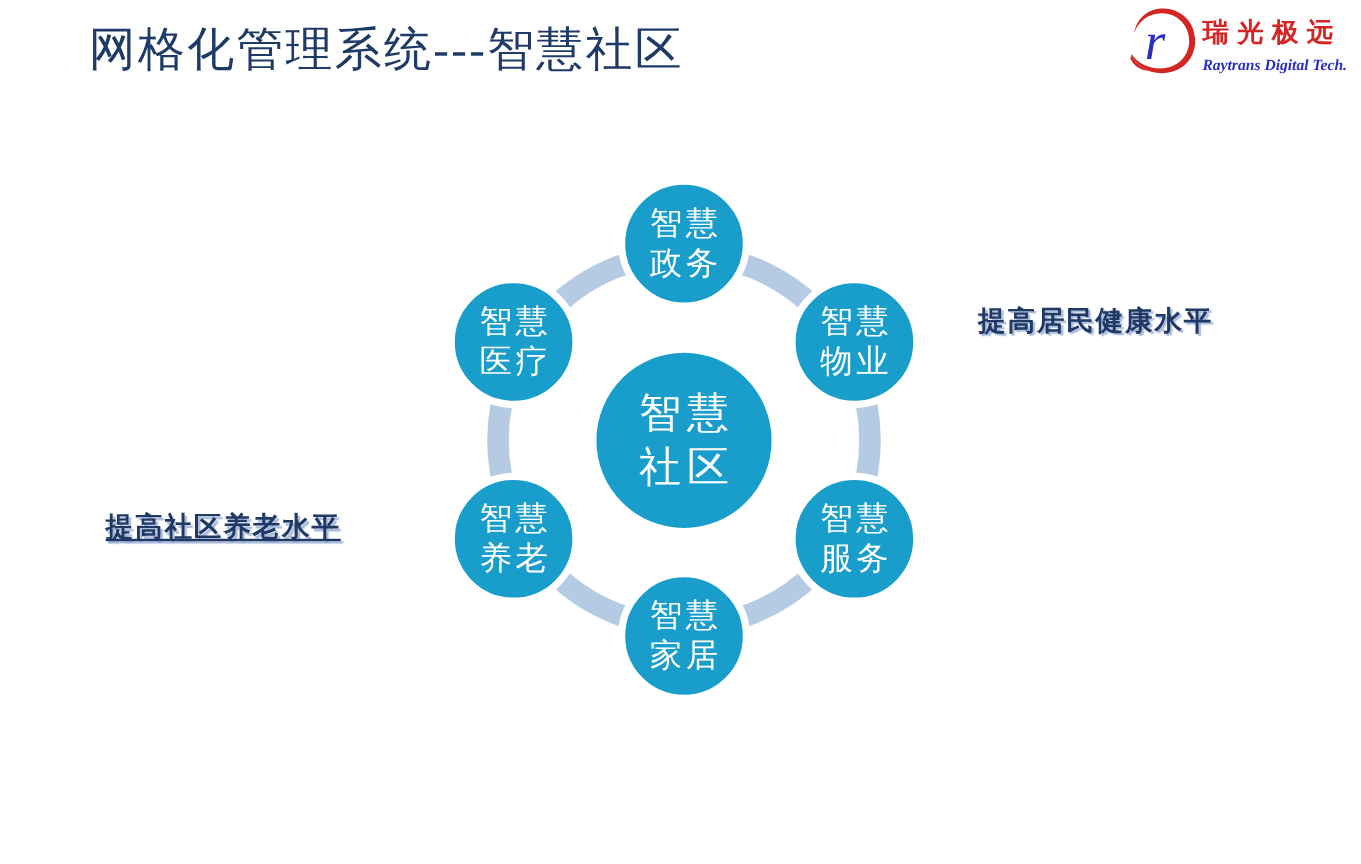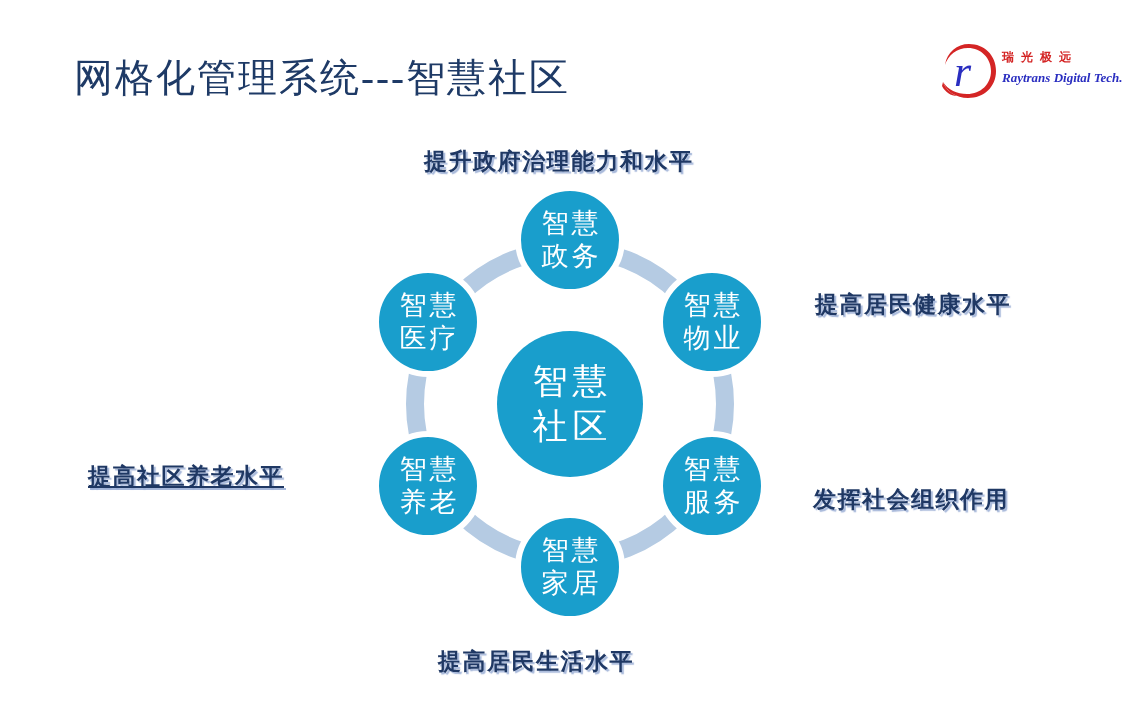--- a/index.html
+++ b/index.html
@@ -1,35 +1,35 @@
 <!DOCTYPE html>
 <html><head>
 <meta charset="utf-8">
 <style>
   * { margin: 0; padding: 0; box-sizing: border-box; }
   html, body { background: #ffffff; }
   body {
     font-family: "Liberation Serif", "DejaVu Serif", serif;
     width: 1134px; height: 720px; position: relative; overflow: hidden;
   }
-  .stage { position: absolute; left: 0; top: 0; width: 1134px; height: 640px; background: #ffffff; margin-top: 37px; }
+  .stage { position: absolute; left: 0; top: 0; width: 1134px; height: 640px; background: #ffffff; }
 
   
   .slide-title {
     position: absolute; left: 74px; top: 14px;
     font-size: 39px; letter-spacing: 2px; font-weight: 500;
     color: #1e3a66; white-space: nowrap;
   }
 
   
   .logo { position: absolute; left: 938px; top: 4px; width: 192px; height: 62px; }
   .logo-mark { position: absolute; left: 0; top: 0; width: 62px; height: 62px; }
   .logo-text { position: absolute; left: 64px; top: 8px; width: 128px; }
   .logo-cn {
-    color: #d42525; font-weight: bold; font-size: 12px;
+    color: #d42525; font-weight: bold; font-size: 22px;
     letter-spacing: 7px; white-space: nowrap; font-family: "Liberation Serif", serif;
   }
   .logo-en {
     color: #2a2ec0; font-style: italic; font-size: 13px; margin-top: 4px;
     white-space: nowrap; font-family: "Liberation Serif", serif; font-weight: bold;
   }
 
   
   .ring-svg { position: absolute; left: 380px; top: 177px; width: 380px; height: 380px; }
 
@@ -113,19 +113,16 @@
   </div>
   <div class="node node-lower-left">
     <span>智慧</span>
     <span>养老</span>
   </div>
   <div class="node node-upper-left">
     <span>智慧</span>
     <span>医疗</span>
   </div>
 
-  <div class="outer-label label-top">提升政府治理能力和水平</div>
   <div class="outer-label label-right-upper">提高居民健康水平</div>
-  <div class="outer-label label-right-lower">发挥社会组织作用</div>
-  <div class="outer-label label-bottom">提高居民生活水平</div>
   <div class="outer-label label-left-lower">提高社区养老水平</div>
 
 </div>
 
 </body></html>

